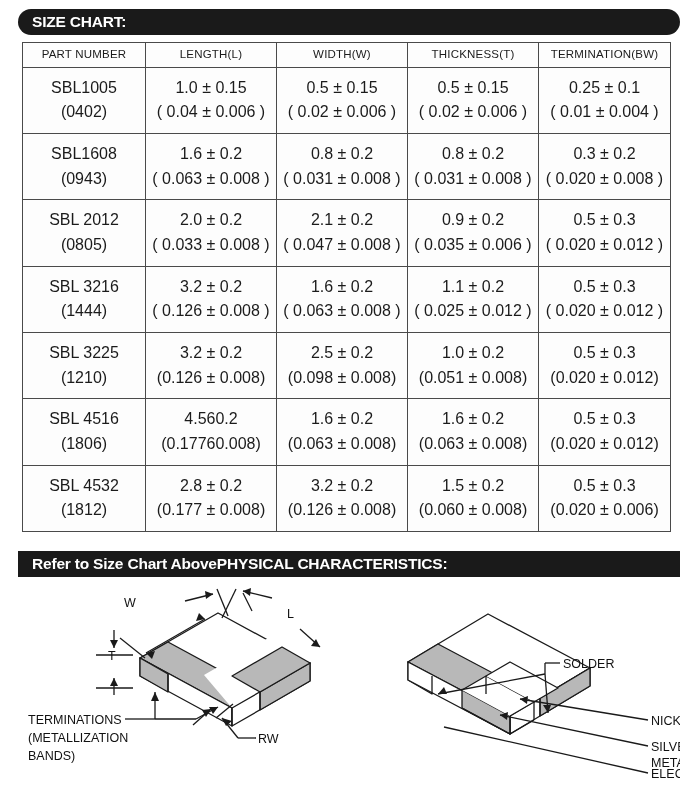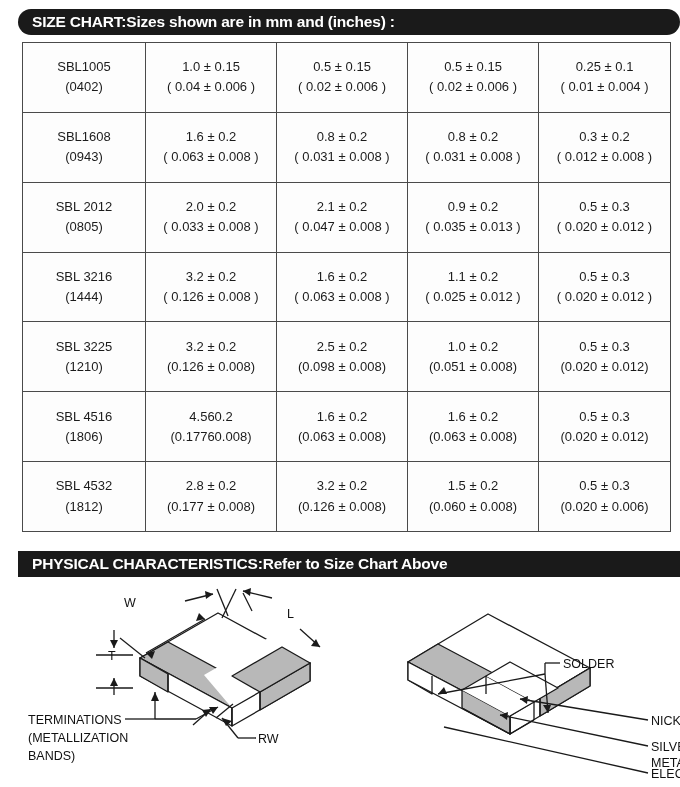--- a/index.html
+++ b/index.html
@@ -44,21 +44,21 @@
     border-collapse:collapse;
     width:648px;
     height:490px;
     table-layout:fixed;
     background:#fdfdfd;
   }
   table.size-chart td{
     border:1px solid #4a4a4a;
     text-align:center;
     vertical-align:middle;
-    font-size:13px;
+    font-size:16px;
     color:#1b1b1b;
     line-height:1.55;
     padding:0 2px;
   }
   table.size-chart tr.head td{
     font-size:11.5px;
     letter-spacing:0.2px;
   }
   col.c0{width:123px;}
   col.c1{width:131px;}
@@ -82,33 +82,39 @@
     fill:#111111;
   }
 </style>
 </head>
 <body>
 
 <div class="page">
 
   <div class="banner" id="banner-size">
     <span>SIZE CHART:</span>
-      <span>Sizes shown are in mm and (inches) :</span>
   </div>
 
   <div class="table-wrap">
     <table class="size-chart">
       <colgroup>
           <col class="c0">
           <col class="c1">
           <col class="c2">
           <col class="c3">
           <col class="c4">
         </colgroup>
       <tbody>
+        <tr class="head">
+          <td>PART NUMBER</td>
+          <td>LENGTH(L)</td>
+          <td>WIDTH(W)</td>
+          <td>THICKNESS(T)</td>
+          <td>TERMINATION(BW)</td>
+        </tr>
 
         <tr>
           <td>
             <span class="ln">SBL1005</span>
             <span class="ln">(0402)</span>
           </td>
           <td>
             <span class="ln">1.0 ± 0.15</span>
             <span class="ln">( 0.04 ± 0.006 )</span>
           </td>
@@ -138,40 +144,40 @@
           <td>
             <span class="ln">0.8 ± 0.2</span>
             <span class="ln">( 0.031 ± 0.008 )</span>
           </td>
           <td>
             <span class="ln">0.8 ± 0.2</span>
             <span class="ln">( 0.031 ± 0.008 )</span>
           </td>
           <td>
             <span class="ln">0.3 ± 0.2</span>
-            <span class="ln">( 0.012 ± 0.008 )</span>
+            <span class="ln">( 0.020 ± 0.008 )</span>
           </td>
         </tr>
 
         <tr>
           <td>
             <span class="ln">SBL 2012</span>
             <span class="ln">(0805)</span>
           </td>
           <td>
             <span class="ln">2.0 ± 0.2</span>
             <span class="ln">( 0.033 ± 0.008 )</span>
           </td>
           <td>
             <span class="ln">2.1 ± 0.2</span>
             <span class="ln">( 0.047 ± 0.008 )</span>
           </td>
           <td>
             <span class="ln">0.9 ± 0.2</span>
-            <span class="ln">( 0.035 ± 0.013 )</span>
+            <span class="ln">( 0.035 ± 0.006 )</span>
           </td>
           <td>
             <span class="ln">0.5 ± 0.3</span>
             <span class="ln">( 0.020 ± 0.012 )</span>
           </td>
         </tr>
 
         <tr>
           <td>
             <span class="ln">SBL 3216</span>
@@ -261,22 +267,22 @@
           <td>
             <span class="ln">0.5 ± 0.3</span>
             <span class="ln">(0.020 ± 0.006)</span>
           </td>
         </tr>
       </tbody>
     </table>
   </div>
 
   <div class="banner" id="banner-phys">
-    <span>PHYSICAL CHARACTERISTICS:</span>
-      <span>Refer to Size Chart Above</span>
+    <span>Refer to Size Chart Above</span>
+      <span>PHYSICAL CHARACTERISTICS:</span>
   </div>
 
   <div class="diagram">
     <svg width="680" height="202" viewBox="0 0 680 202" xmlns="http://www.w3.org/2000/svg">
       <g fill="none" stroke="#1a1a1a" stroke-width="1.3" stroke-linejoin="round">
 
         <g>
           <polygon points="140,73 218,28 310,78 232,123" fill="#ffffff" stroke="#1a1a1a"></polygon>
         </g>
 

